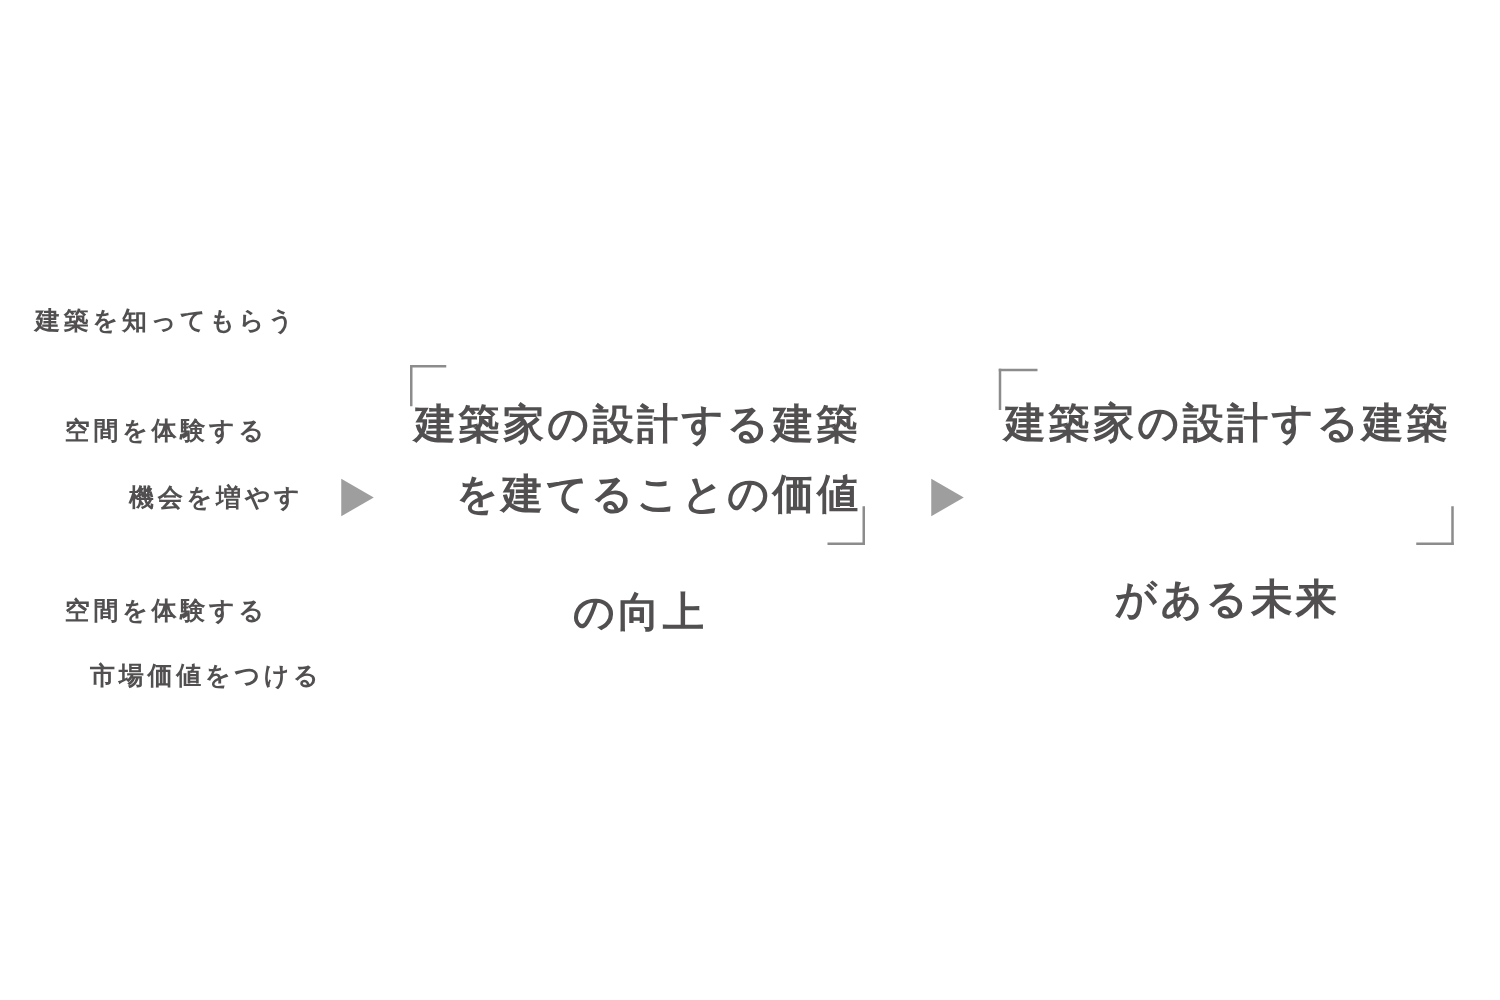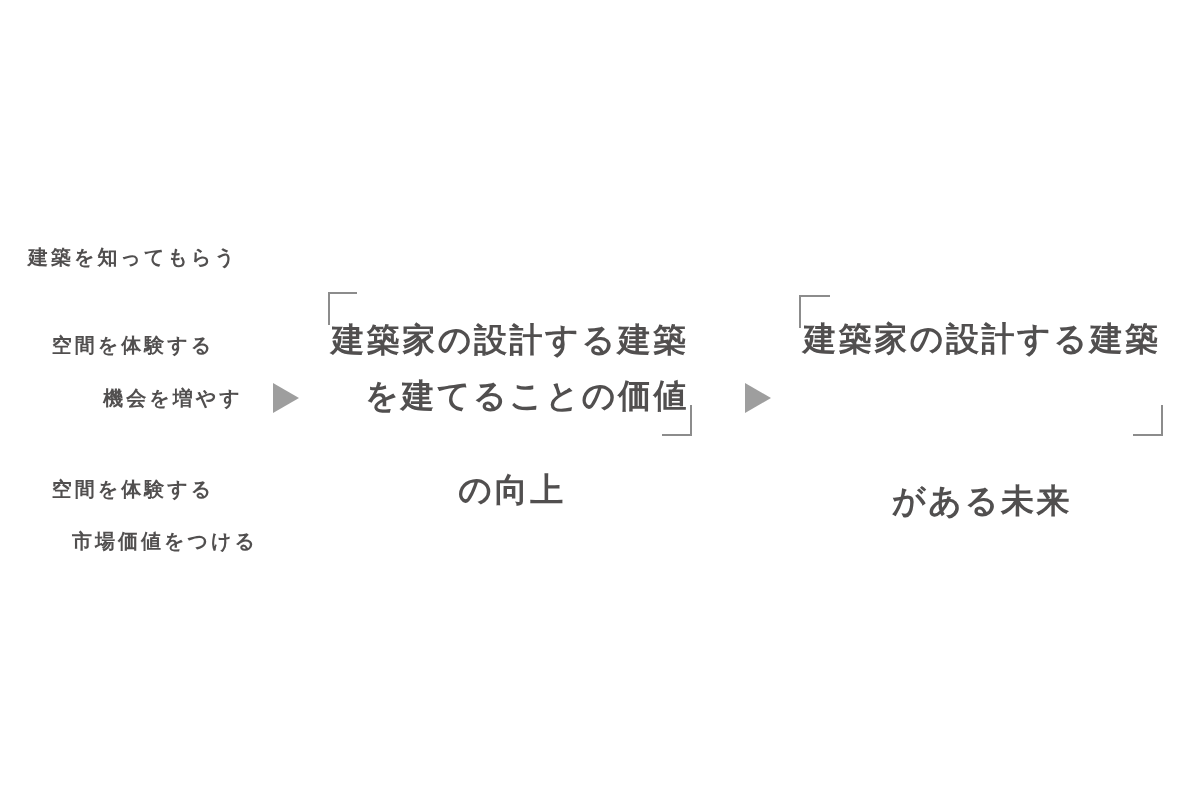--- a/index.html
+++ b/index.html
@@ -72,15 +72,15 @@
   <div class="line big" style="left:510px; top:340px;">建築家の設計する建築</div>
   <div class="line big" style="left:512px; top:396px;margin-left:15px;">を建てることの価値</div>
   <div class="bracket br" style="left:662px; top:405px; width:28px; height:29px;"></div>
   <div class="line big" style="left:512px; top:490px;">の向上</div>
 
   <div class="arrow-right" style="left:745px; top:383px;"></div>
 
   <div class="bracket tl" style="left:799px; top:295px; width:29px; height:31px;"></div>
   <div class="line big" style="left:982px; top:339px;">建築家の設計する建築</div>
   <div class="bracket br" style="left:1133px; top:405px; width:28px; height:29px;"></div>
-  <div class="line big" style="left:982px; top:501px;">がある未来</div>
+  <div class="line big" style="left:982px; top:480px;">がある未来</div>
 
 </div>
 
 </body></html>

